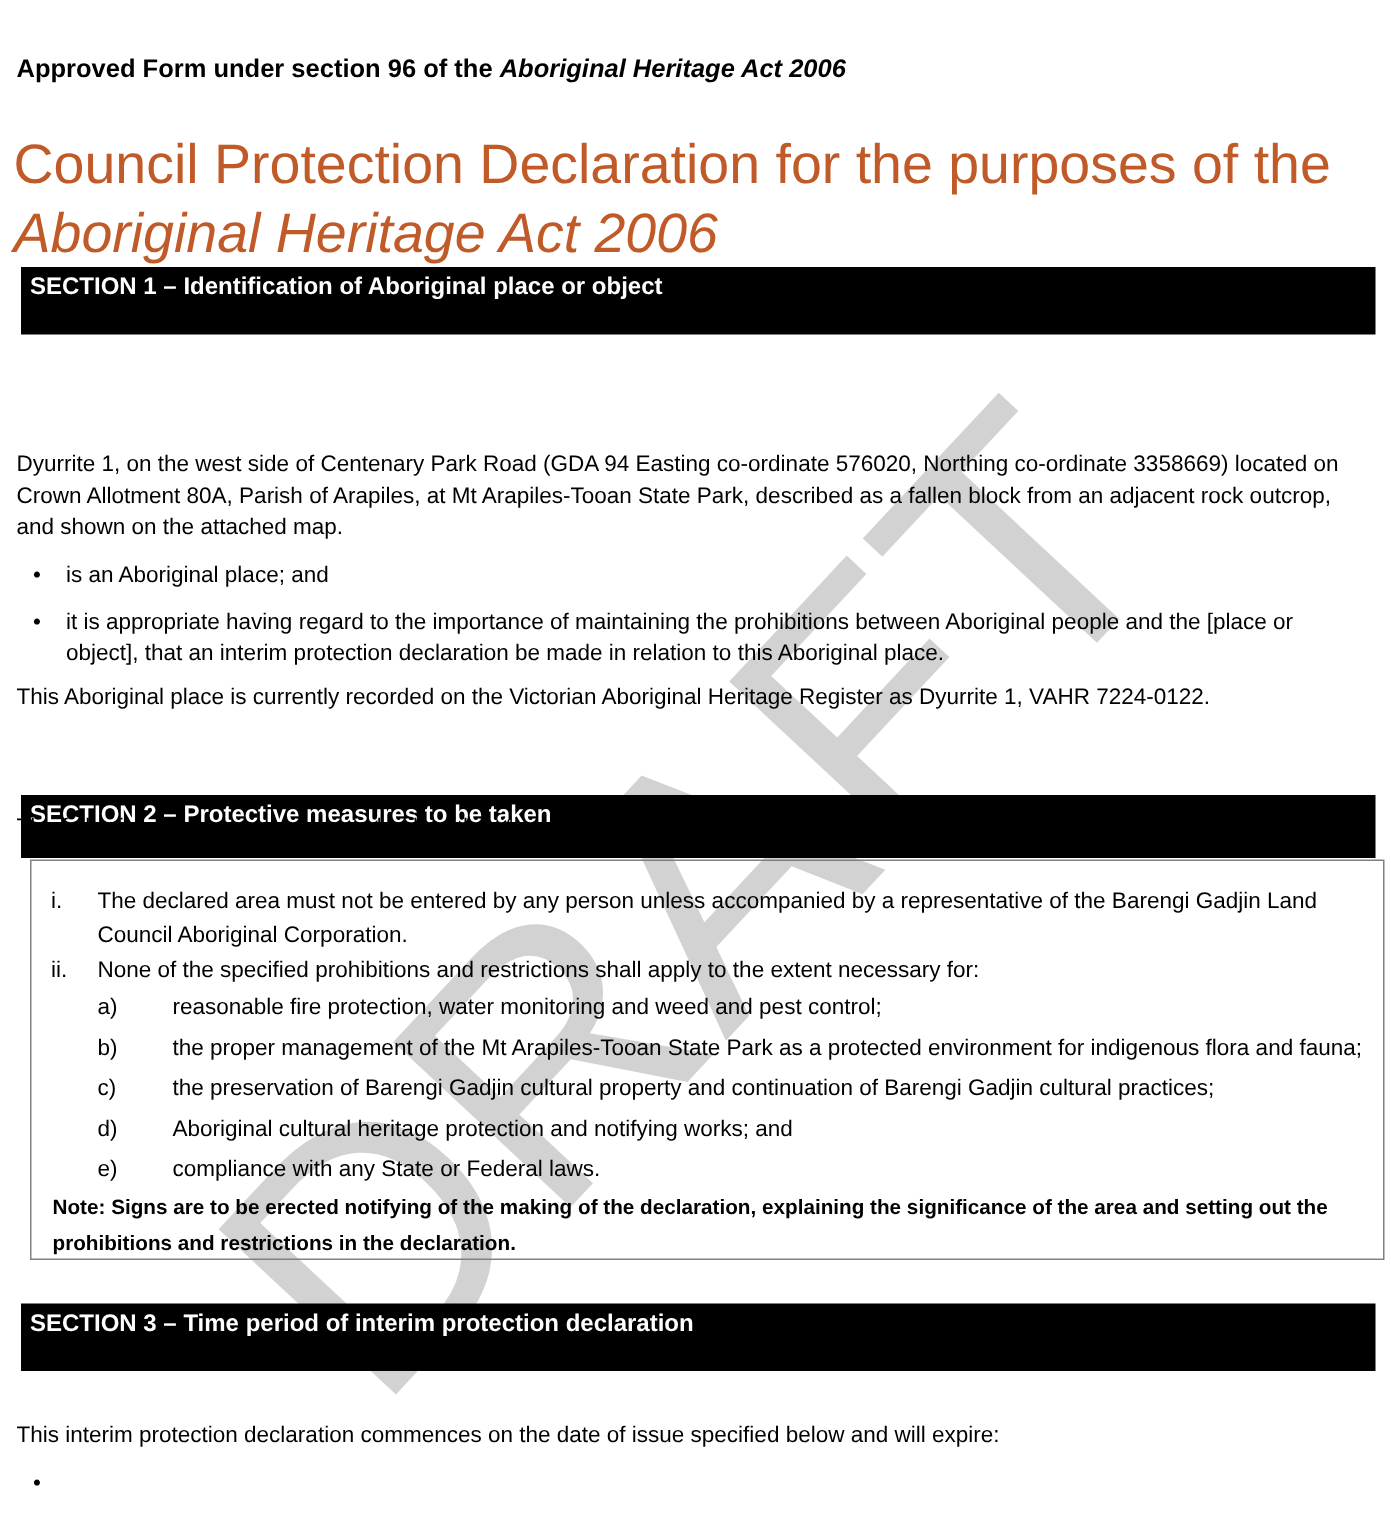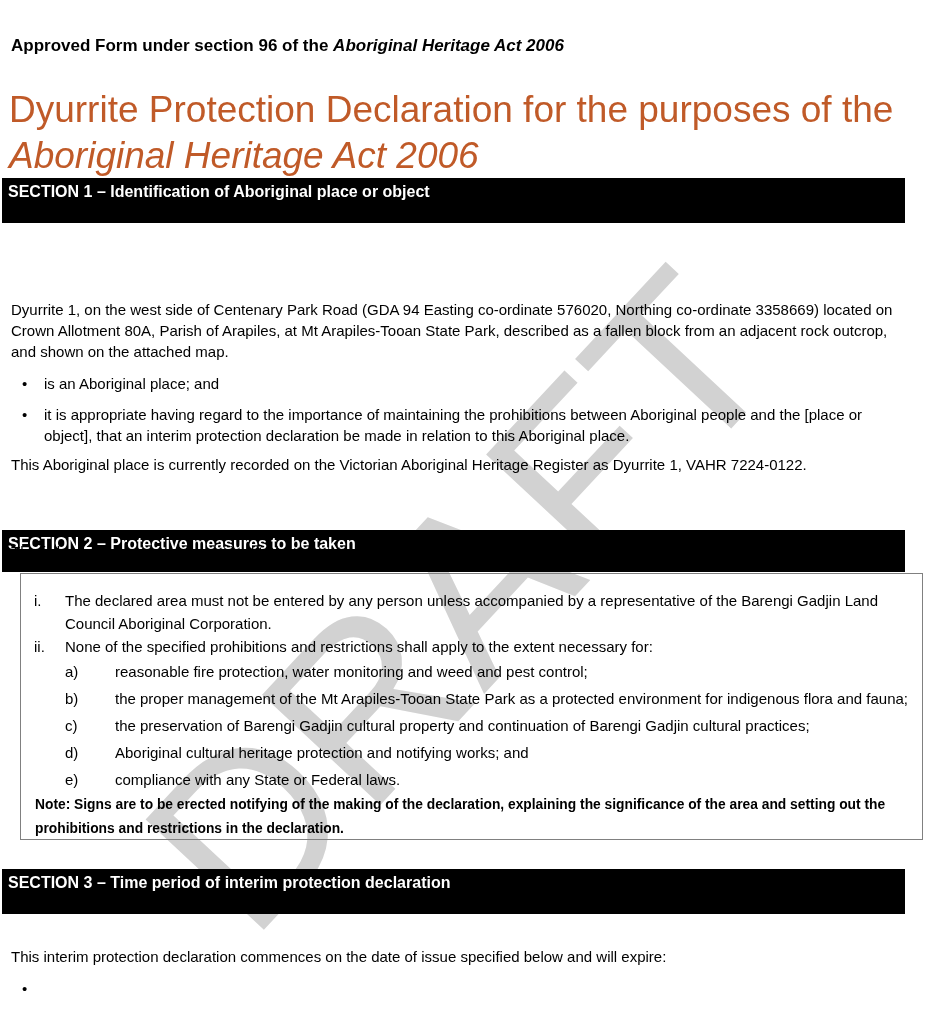--- a/index.html
+++ b/index.html
@@ -18,21 +18,21 @@
     user-select:none;
   }
   .content{position:absolute;inset:0;z-index:1;border-radius:29px;}
   
   .approved{left:11px;top:36px;font-size:17px;font-weight:bold;line-height:20px;}
   .approved em{font-style:italic;}
   
   .doc-title{left:9px;top:87px;font-size:37px;line-height:46px;color:#C05A28;}
   .doc-title .t2{font-style:italic;}
   
-  .bar{left:2px;width:903px;background:#000000;color:#fff;
+  .bar{left:14px;width:903px;background:#000000;color:#fff;
        font-size:16px;font-weight:bold;}
   .bar .bar-label{padding:5px 0 0 6px;}
   .bar1{top:178px;height:45px;}
   .bar2{top:486px;height:42px;margin-top:44px;}
   .bar3{top:869px;height:45px;}
   
   .body-text{font-size:15px;line-height:21px;left:11px;}
   .p1{top:249px;}
   .p2{top:299px;}
   .p3{top:454px;}
@@ -63,21 +63,21 @@
 
 <div class="page">
 
   <div class="watermark pre">DRAFT</div>
 
   <div class="content">
 
     <div class="abs approved pre"><span>Approved Form under section 96 of the </span><em>Aboriginal Heritage Act 2006</em></div>
 
     <div class="abs doc-title">
-      <div class="t1 pre">Dyurrite Protection Declaration for the purposes of the</div>
+      <div class="t1 pre">Council Protection Declaration for the purposes of the</div>
       <div class="t2 pre">Aboriginal Heritage Act 2006</div>
     </div>
 
     <div class="abs bar bar1">
       <div class="bar-label pre">SECTION 1 – Identification of Aboriginal place or object</div>
     </div>
 
 
     <div class="abs body-text p2 pre">Dyurrite 1, on the west side of Centenary Park Road (GDA 94 Easting co-ordinate 576020, Northing co-ordinate 3358669) located on
 Crown Allotment 80A, Parish of Arapiles, at Mt Arapiles-Tooan State Park, described as a fallen block from an adjacent rock outcrop,

